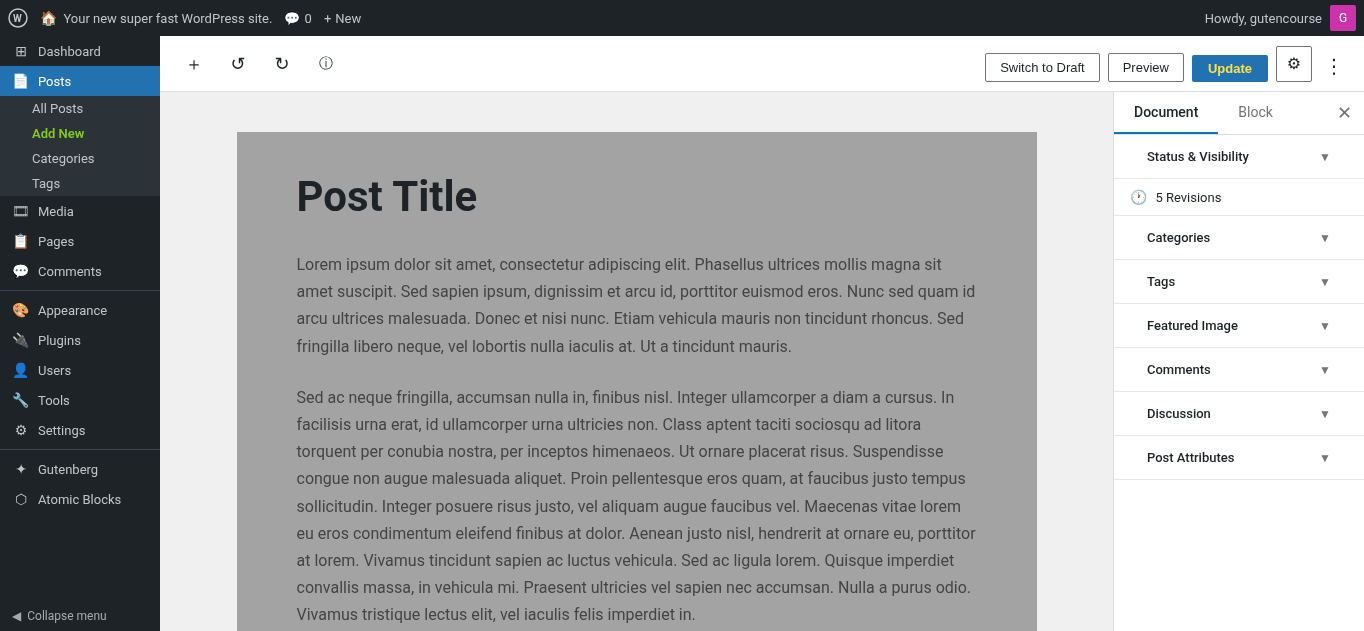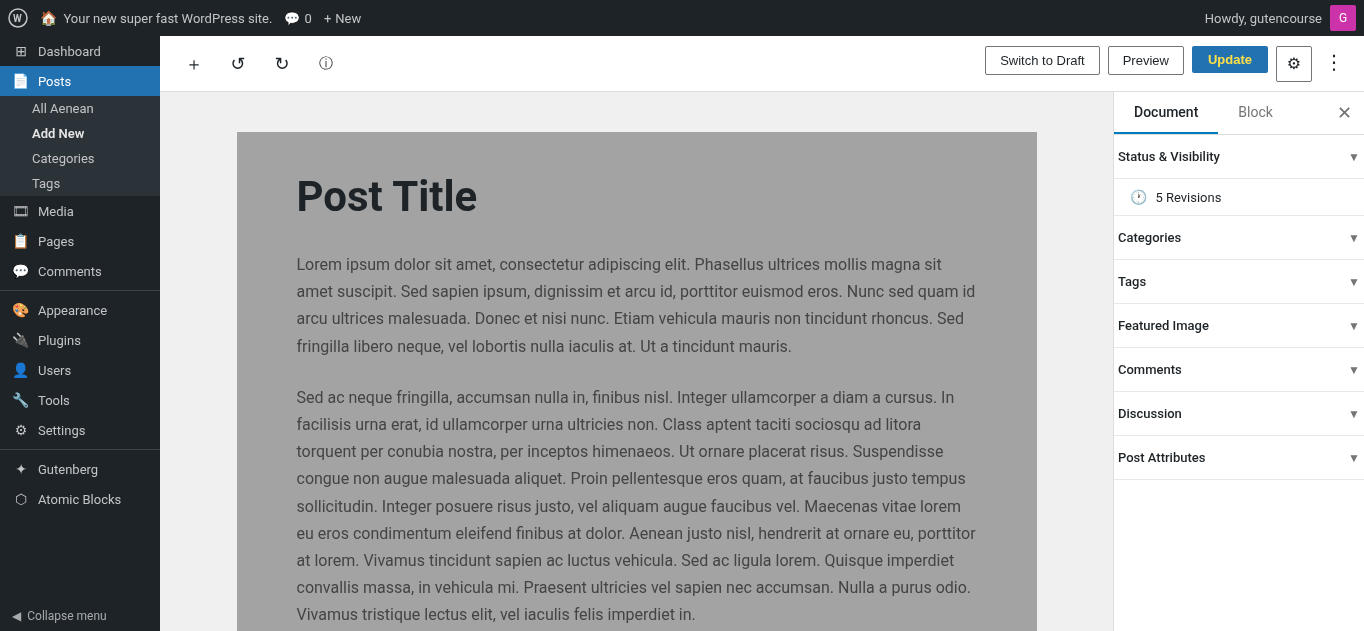--- a/index.html
+++ b/index.html
@@ -67,21 +67,21 @@
       padding: 7px 12px;
       color: #c3c4c7;
       font-size: 13px;
       cursor: pointer;
       text-decoration: none;
     }
     .sidebar-item.active { background: #2271b1; color: #fff; }
     .sidebar-item .icon { font-size: 14px; width: 18px; text-align: center; }
     .sidebar-submenu { background: #2c3338; }
     .sidebar-submenu .sidebar-item { padding: 5px 12px 5px 32px; font-size: 13px; }
-    .sidebar-submenu .sidebar-item.bold { font-weight: 600; color: #e5e5e5; }
+    .sidebar-submenu .sidebar-item.bold { font-weight: 600; color: #84cc16; }
     .sidebar-divider { border: none; border-top: 1px solid #3c434a; margin: 4px 0; }
     .sidebar-collapse {
       margin-top: auto;
       padding: 8px 12px;
       color: #a7aaad; font-size: 12px;
       display: flex; align-items: center; gap: 6px;
       cursor: pointer;
     }
 
     
@@ -106,21 +106,21 @@
     }
     .toolbar-btn {
       background: none; border: none; cursor: pointer;
       padding: 6px 8px; border-radius: 4px;
       font-size: 18px; color: #1d2327;
       display: flex; align-items: center; justify-content: center;
       width: 36px; height: 36px;
     }
     .toolbar-right {
       margin-left: auto;
-      display: flex; align-items: flex-start; gap: 8px;
+      display: flex; align-items: flex-end; gap: 8px;
     }
     .btn-switch-draft {
       border: 1px solid #757575; background: #fff;
       color: #1d2327; padding: 6px 14px; border-radius: 2px;
       font-size: 13px; cursor: pointer;
     }
     .btn-preview {
       border: 1px solid #757575; background: #fff;
       color: #1d2327; padding: 6px 14px; border-radius: 2px;
       font-size: 13px; cursor: pointer;
@@ -215,21 +215,21 @@
       margin-left: auto;
       background: none; border: none;
       font-size: 18px; cursor: pointer;
       padding: 8px 12px; color: #757575;
     }
     .panel-section {
       border-bottom: 1px solid #e8e8e8;
     }
     .panel-section-header {
       display: flex; align-items: center; justify-content: space-between;
-      padding: 14px 4px;
+      padding: 14px 33px;
       cursor: pointer;
       font-size: 13px; font-weight: 500; color: #1d2327;
     }
     .panel-section-header .chevron { color: #757575; font-size: 12px; }
     .panel-revisions-row {
       padding: 10px 16px;
       display: flex; align-items: center; gap: 8px;
       font-size: 13px; color: #1d2327;
       border-bottom: 1px solid #e8e8e8;
     }
@@ -272,21 +272,21 @@
     <div class="sidebar-item">
       <span class="icon">⊞</span>
       <span>Dashboard</span>
     </div>
     <div class="sidebar-item active">
       <span class="icon">📄</span>
       <span>Posts</span>
     </div>
     <div class="sidebar-submenu">
       <div class="sidebar-item">
-        <span>All Aenean</span>
+        <span>All Posts</span>
       </div>
       <div class="sidebar-item bold">
         <span>Add New</span>
       </div>
       <div class="sidebar-item">
         <span>Categories</span>
       </div>
       <div class="sidebar-item">
         <span>Tags</span>
       </div>

